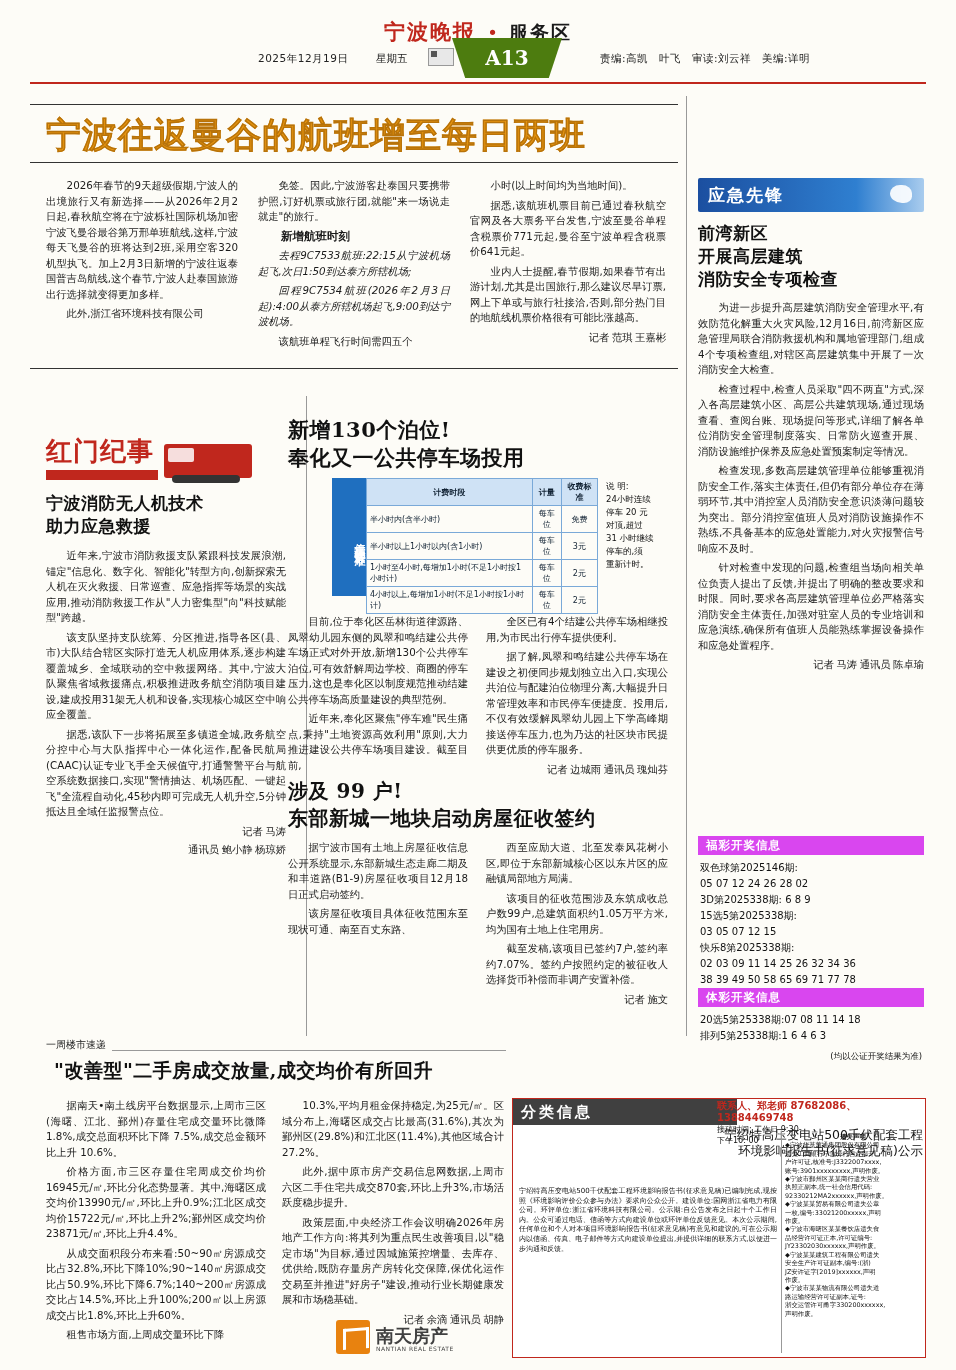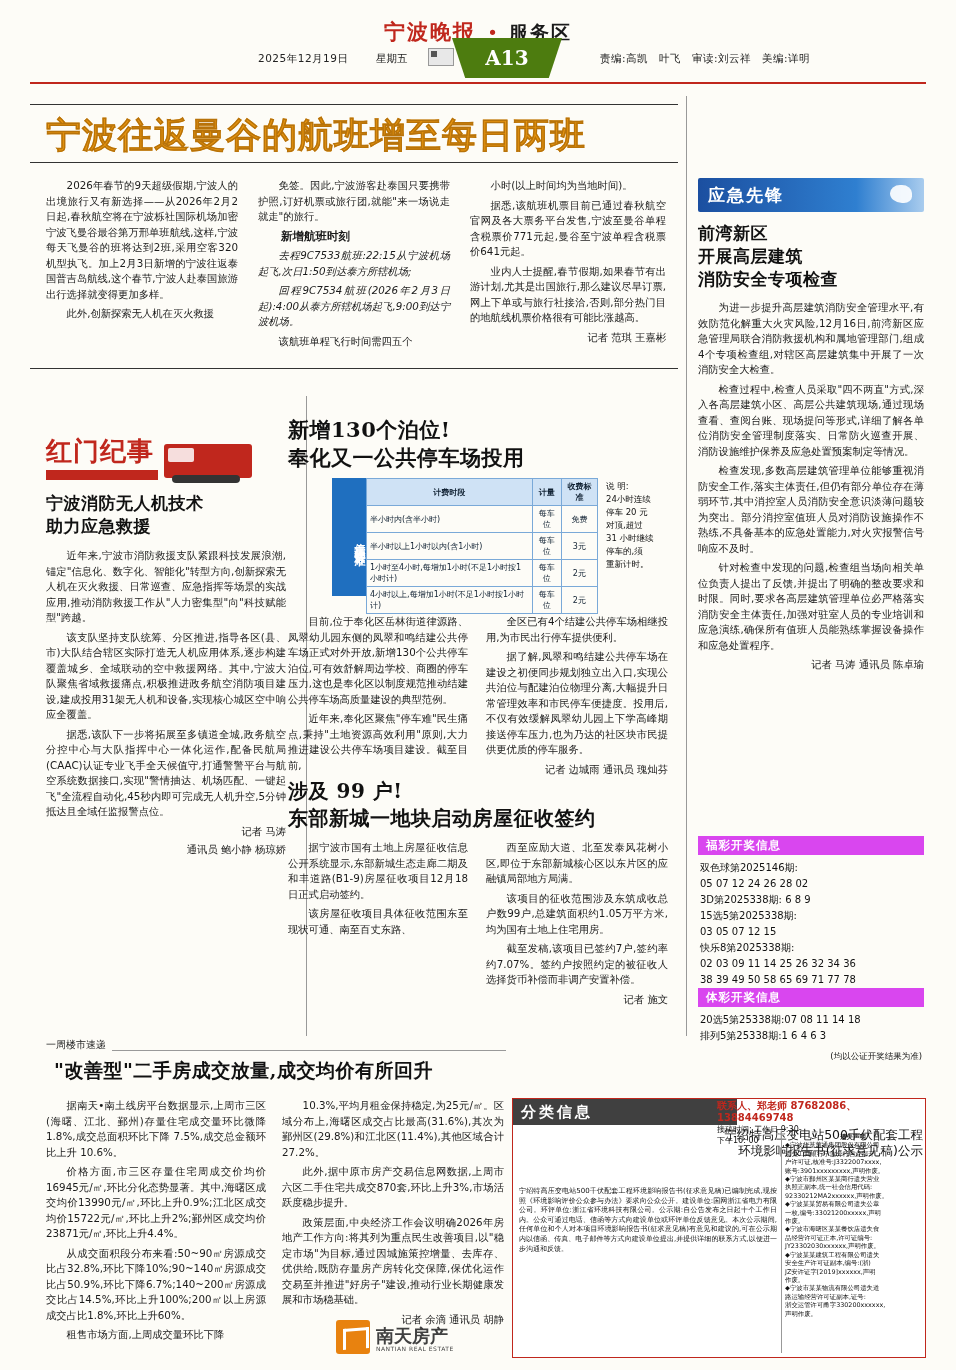--- a/index.html
+++ b/index.html
@@ -46,21 +46,21 @@
     font-size:35px;font-weight:bold;color:#e8950f;letter-spacing:1px;
     -webkit-text-stroke:0.4px #b8730a;
   }
   .hl-rule{position:absolute;left:30px;width:648px;height:1px;background:#333;}
   .hl-rule.t{top:104px;}
   .hl-rule.b{top:162px;}
 
   
   .col{position:absolute;font-size:10.3px;line-height:15.5px;color:#1a1a1a;text-align:justify;}
   .col p{margin:0 0 4px 0;text-indent:2em;}
-  .byline{text-align:right;font-size:10.3px;margin-top:3px;}
+  .byline{text-align:right;font-size:10.3px;margin-top:3px;font-family:Liberation Serif, serif;}
   .sub-h{font-size:11.5px;font-weight:bold;margin:4px 0 3px 0;text-indent:0;}
   .ital{font-style:italic;}
 
   .vline{position:absolute;background:#999;width:1px;}
   .hline{position:absolute;background:#333;height:1px;}
   .hline.thin{background:#999;}
 
   
   .sec-h{
     font-family:"DejaVu Serif","Liberation Serif",serif;
@@ -182,21 +182,21 @@
     <div class="mast-credits">责编:高凯　叶飞　审读:刘云祥　美编:详明</div>
     <div class="mast-rule"></div>
   </div>
 
   <div class="hl-rule t"></div>
   <div class="headline">宁波往返曼谷的航班增至每日两班</div>
   <div class="hl-rule b"></div>
 
   <div class="col" style="left:46px;top:178px;width:192px;">
     <p>2026年春节的9天超级假期,宁波人的出境旅行又有新选择——从2026年2月2日起,春秋航空将在宁波栎社国际机场加密宁波飞曼谷最谷第万邢单班航线,这样,宁波每天飞曼谷的班将达到2班,采用空客320机型执飞。加上2月3日新增的宁波往返泰国普吉岛航线,这个春节,宁波人赴泰国旅游出行选择就变得更加多样。</p>
-    <p>此外,创新探索无人机在灭火救援</p>
+    <p>此外,浙江省环境科技有限公司</p>
   </div>
   <div class="col" style="left:258px;top:178px;width:192px;">
     <p>免签。因此,宁波游客赴泰国只要携带护照,订好机票或旅行团,就能"来一场说走就走"的旅行。</p>
     <p class="sub-h">新增航班时刻</p>
     <p class="ital">去程9C7533航班:22:15从宁波机场起飞,次日1:50到达泰方所辖机场;</p>
     <p class="ital">回程9C7534航班(2026年2月3日起):4:00从泰方所辖机场起飞,9:00到达宁波机场。</p>
     <p>该航班单程飞行时间需四五个</p>
   </div>
   <div class="col" style="left:470px;top:178px;width:196px;">
     <p>小时(以上时间均为当地时间)。</p>

